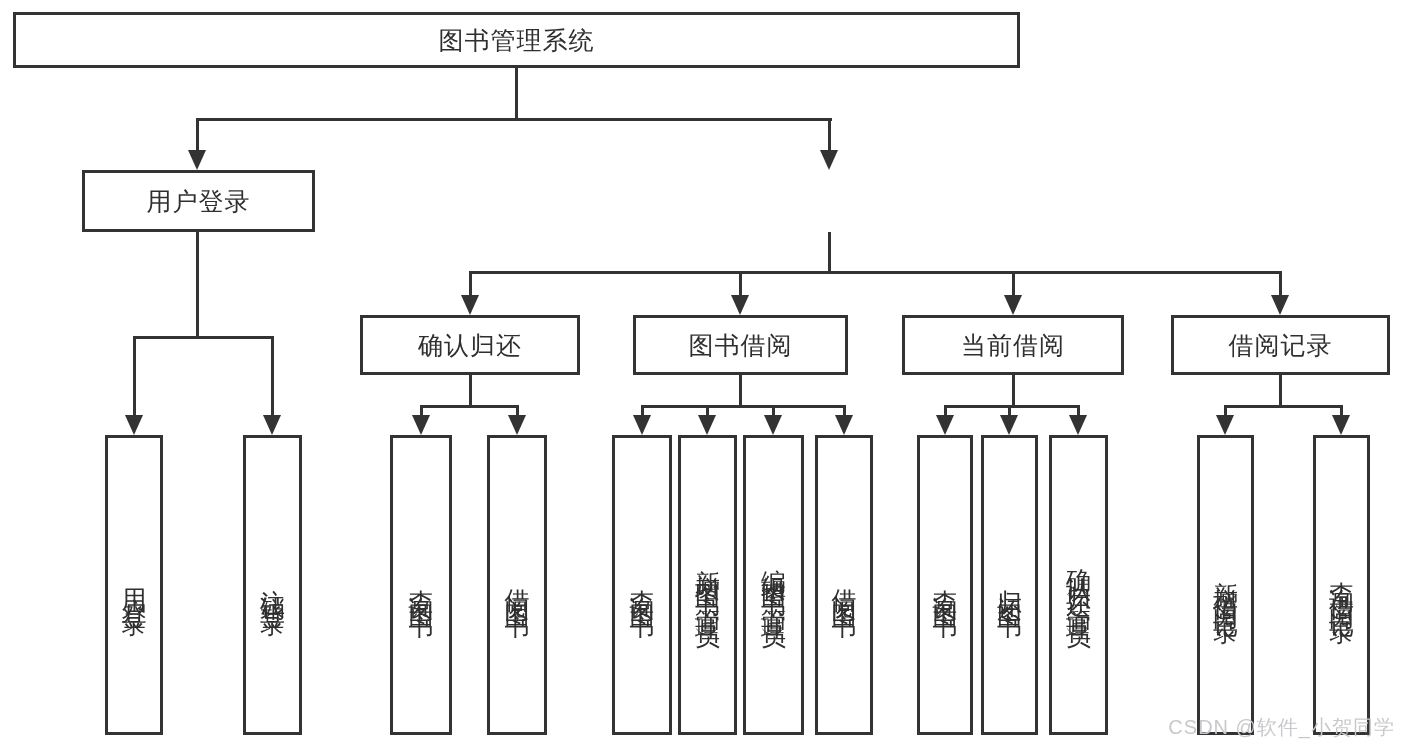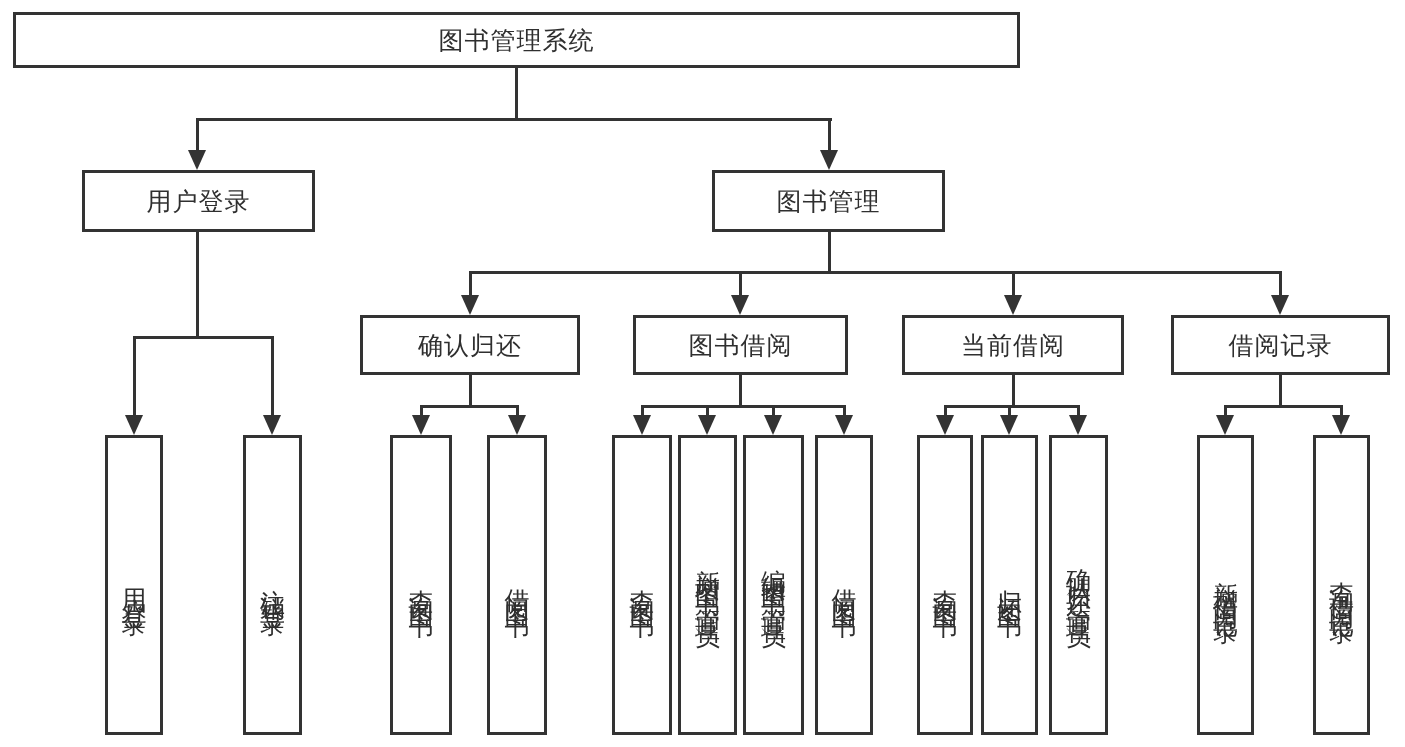--- a/index.html
+++ b/index.html
@@ -50,21 +50,20 @@
   }
 </style>
 </head>
 <body>
 
 <div id="canvas">
 
   <div class="box hbox" style="left:13px;top:12px;width:1007px;height:56px;">图书管理系统</div>
 
   <div class="box hbox" style="left:82px;top:170px;width:233px;height:62px;">用户登录</div>
-  <div class="box hbox" style="left:712px;top:170px;width:233px;height:62px;">图书管理</div>
 
   <div class="box hbox" style="left:360px;top:315px;width:220px;height:60px;">确认归还</div>
   <div class="box hbox" style="left:902px;top:315px;width:222px;height:60px;">当前借阅</div>
   <div class="box hbox" style="left:633px;top:315px;width:215px;height:60px;">图书借阅</div>
   <div class="box hbox" style="left:1171px;top:315px;width:219px;height:60px;">借阅记录</div>
 
   <div class="box vbox" style="left:105px;width:58px;">用户登录</div>
   <div class="box vbox" style="left:243px;width:59px;">注销登录</div>
 
   <div class="box vbox" style="left:390px;width:62px;">查询图书</div>
@@ -134,14 +133,15 @@
   <div class="vl" style="left:1077px;top:405px;height:12px;"></div>
   <div class="ar" style="left:1069px;top:415px;"></div>
 
   <div class="vl" style="left:1279px;top:375px;height:30px;"></div>
   <div class="hl" style="left:1224px;top:405px;width:119px;"></div>
   <div class="vl" style="left:1224px;top:405px;height:12px;"></div>
   <div class="ar" style="left:1216px;top:415px;"></div>
   <div class="vl" style="left:1340px;top:405px;height:12px;"></div>
   <div class="ar" style="left:1332px;top:415px;"></div>
 
+  <div id="watermark">CSDN @软件_小贺同学</div>
 
 </div>
 
 </body></html>

